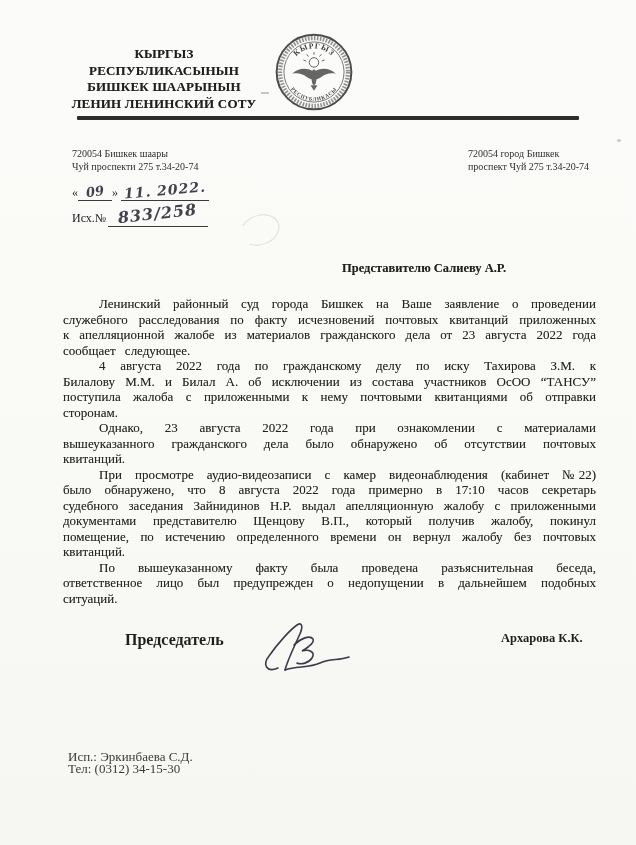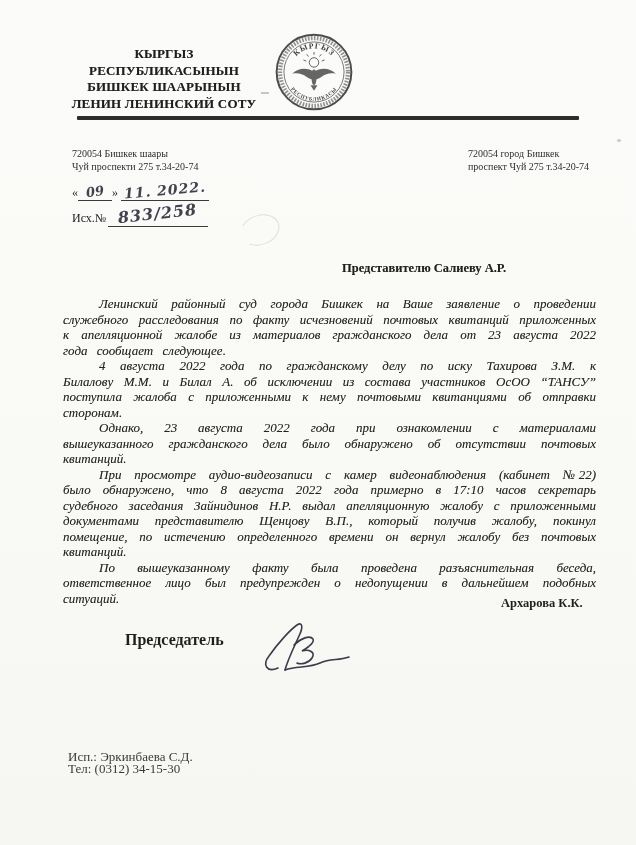--- a/index.html
+++ b/index.html
@@ -37,25 +37,25 @@
        border-left-color:transparent;border-radius:50%;transform:rotate(-20deg);opacity:.9;}
   .speck-dash{left:261px;top:92px;width:8px;height:2px;background:#9a9a96;opacity:.55;}
   .speck-dot{left:617px;top:139px;width:4px;height:3px;background:#b5b5b0;border-radius:50%;opacity:.7;}
   
   .recipient{left:342px;top:218px;width:240px;font-weight:bold;font-size:12.5px;line-height:14.5px;
        color:#1f1f1f;text-shadow:0 0 .4px rgba(0,0,0,.35);}
   .recipient-name{left:342px;top:261px;width:250px;font-weight:bold;font-size:12.5px;color:#1f1f1f;
        text-shadow:0 0 .4px rgba(0,0,0,.35);}
   
   .body-text{left:63px;top:296px;width:533px;font-size:13px;line-height:15.5px;text-align:justify;
-       color:#242424;text-shadow:0 0 .4px rgba(0,0,0,.3);word-spacing:6px;font-style:italic;}
+       color:#242424;text-shadow:0 0 .4px rgba(0,0,0,.3);word-spacing:6px;}
   .body-text p{margin:0;text-indent:36px;}
   
   .sig-title{left:125px;top:631px;font-weight:bold;font-size:16px;color:#1f1f1f;}
-  .sig-name{left:501px;top:596px;font-weight:bold;font-size:12.5px;color:#1f1f1f;text-align:right;}
+  .sig-name{left:501px;top:631px;font-weight:bold;font-size:12.5px;color:#1f1f1f;text-align:right;}
   .sig-scribble{left:256px;top:618px;width:100px;height:62px;}
   
   .footer{left:68px;top:751px;font-size:13px;line-height:11.5px;color:#3a3a3a;}
 </style>
 </head>
 <body>
 
 <div class="page">
 
   <div class="abs hdr hdr-left">

